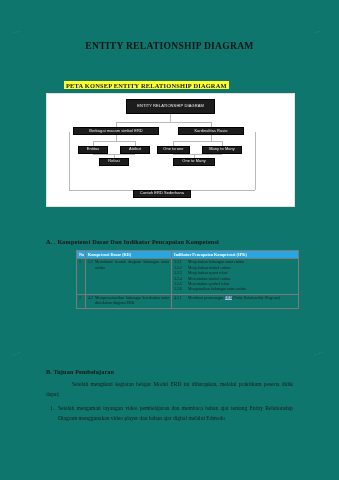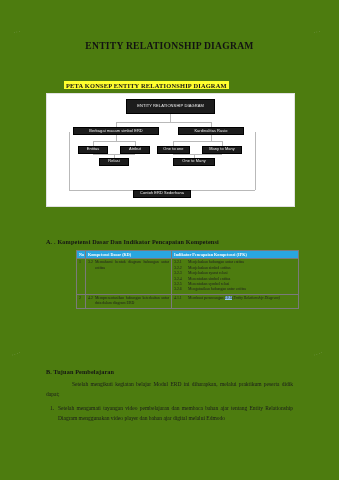--- a/index.html
+++ b/index.html
@@ -13,21 +13,21 @@
     overflow: hidden;
     font-family: "Liberation Serif", serif;
     color: #1a1a1a;
     position: relative;
   }
   .page {
     position: absolute;
     left: 0; top: 0;
     width: 339px;
     height: 480px;
-    background: #4d7c0f;
+    background: #0f766e;
   }
 
   
   .margin-marks {
     position: absolute;
     font-family: "Liberation Serif", serif;
     font-size: 3.4px;
     color: #c9c9c9;
     line-height: 4.2px;
     letter-spacing: 0.2px;

